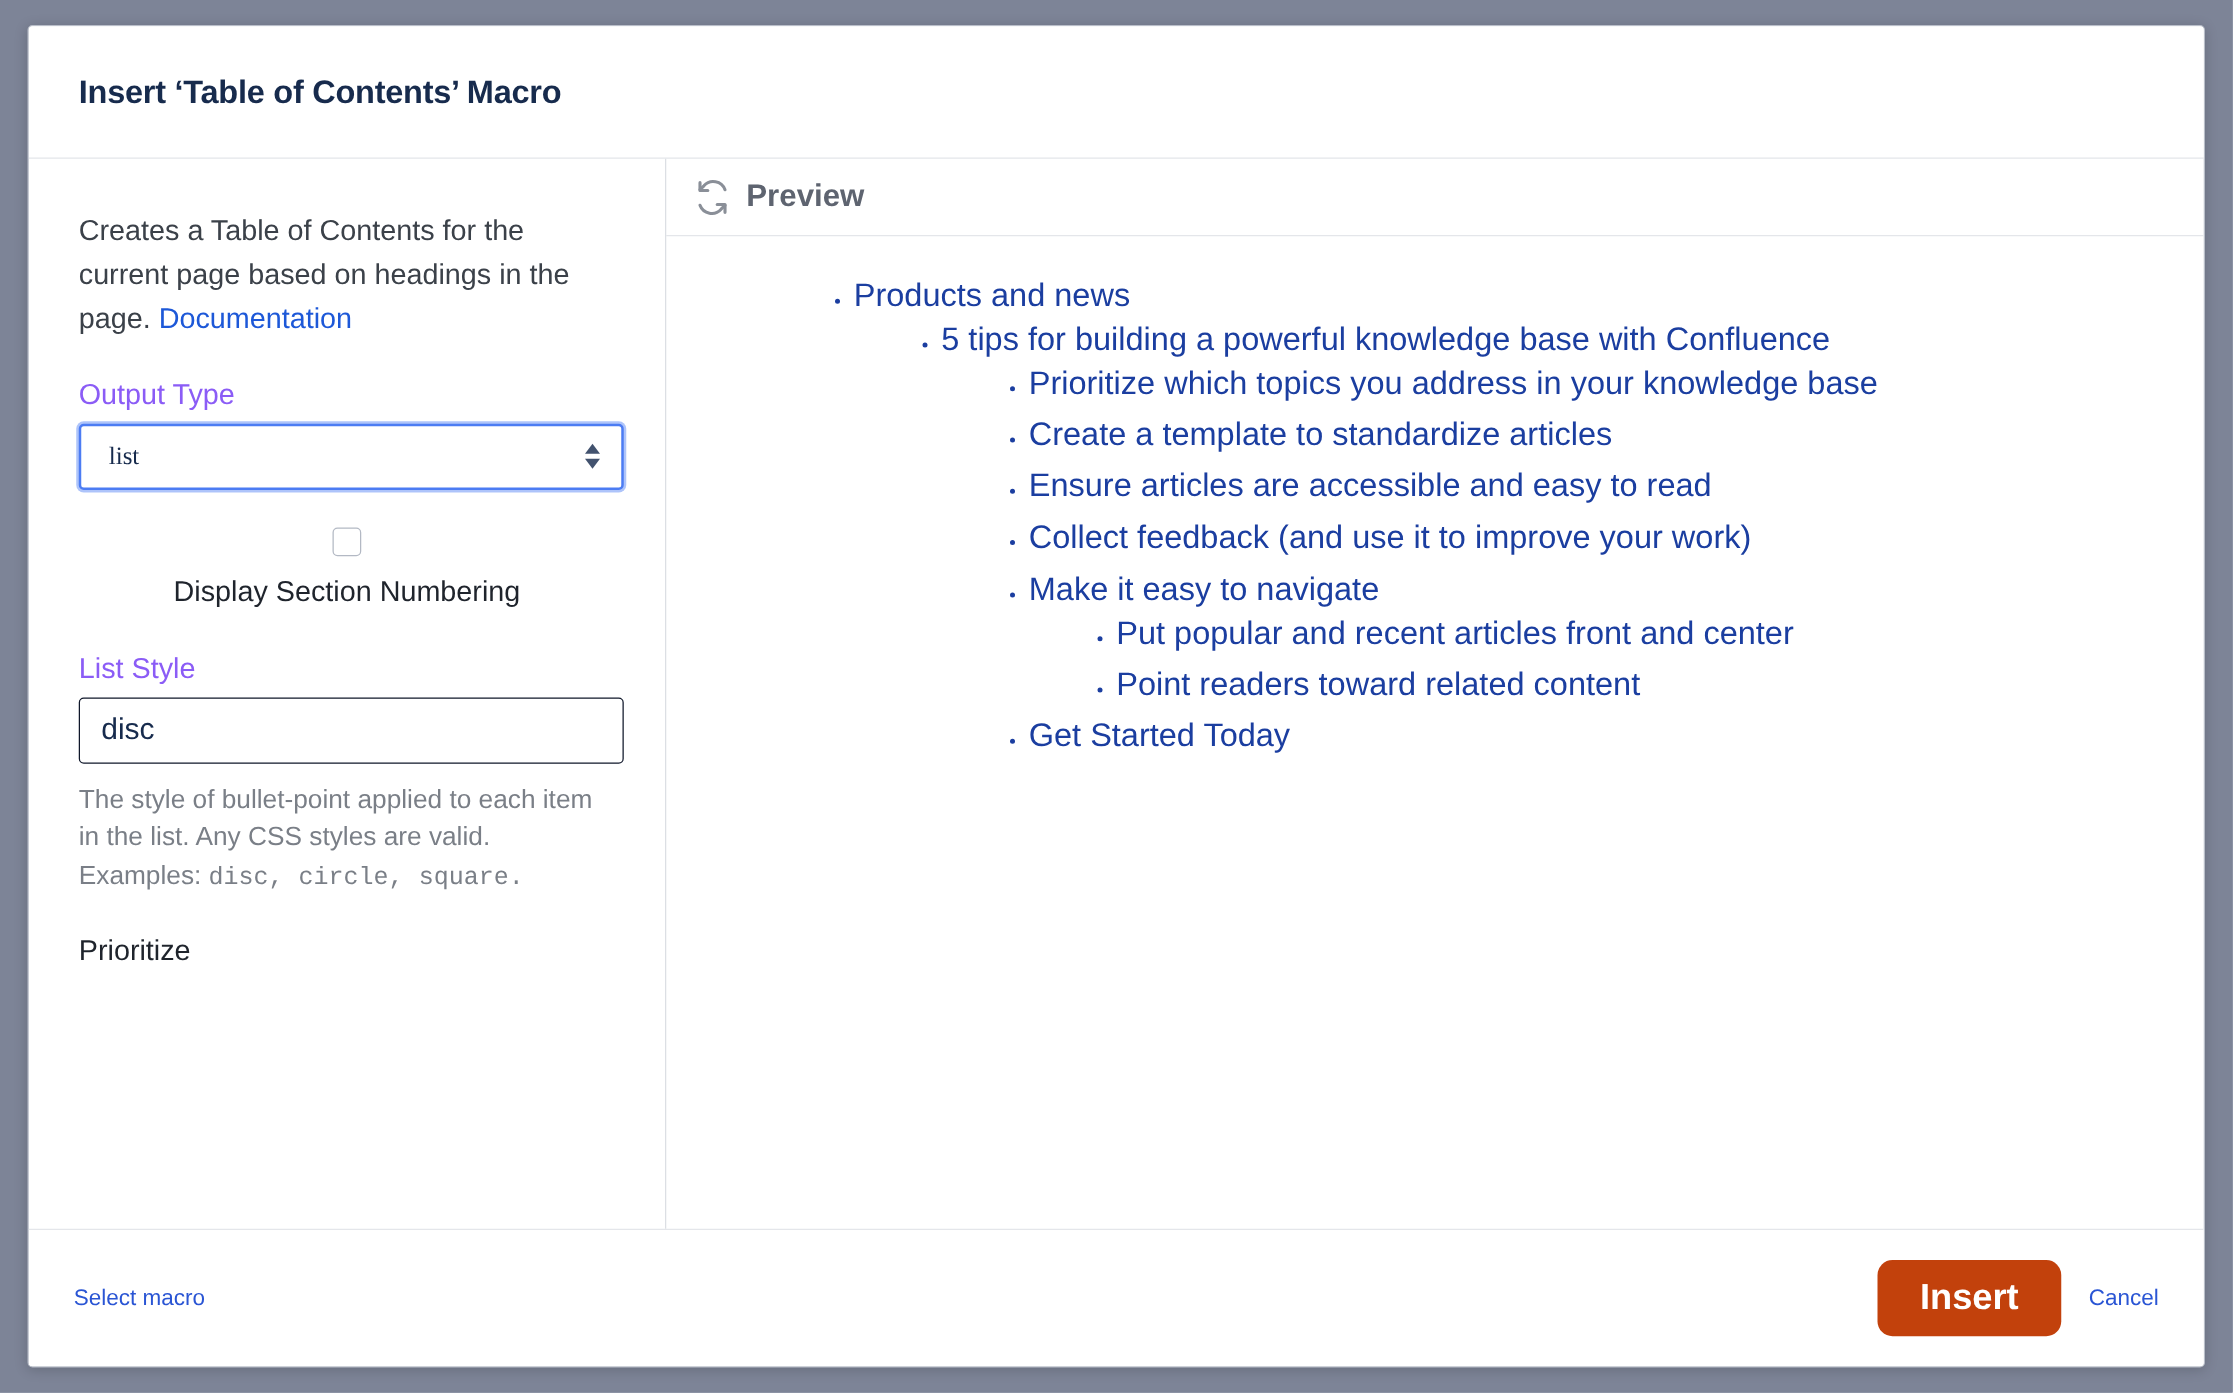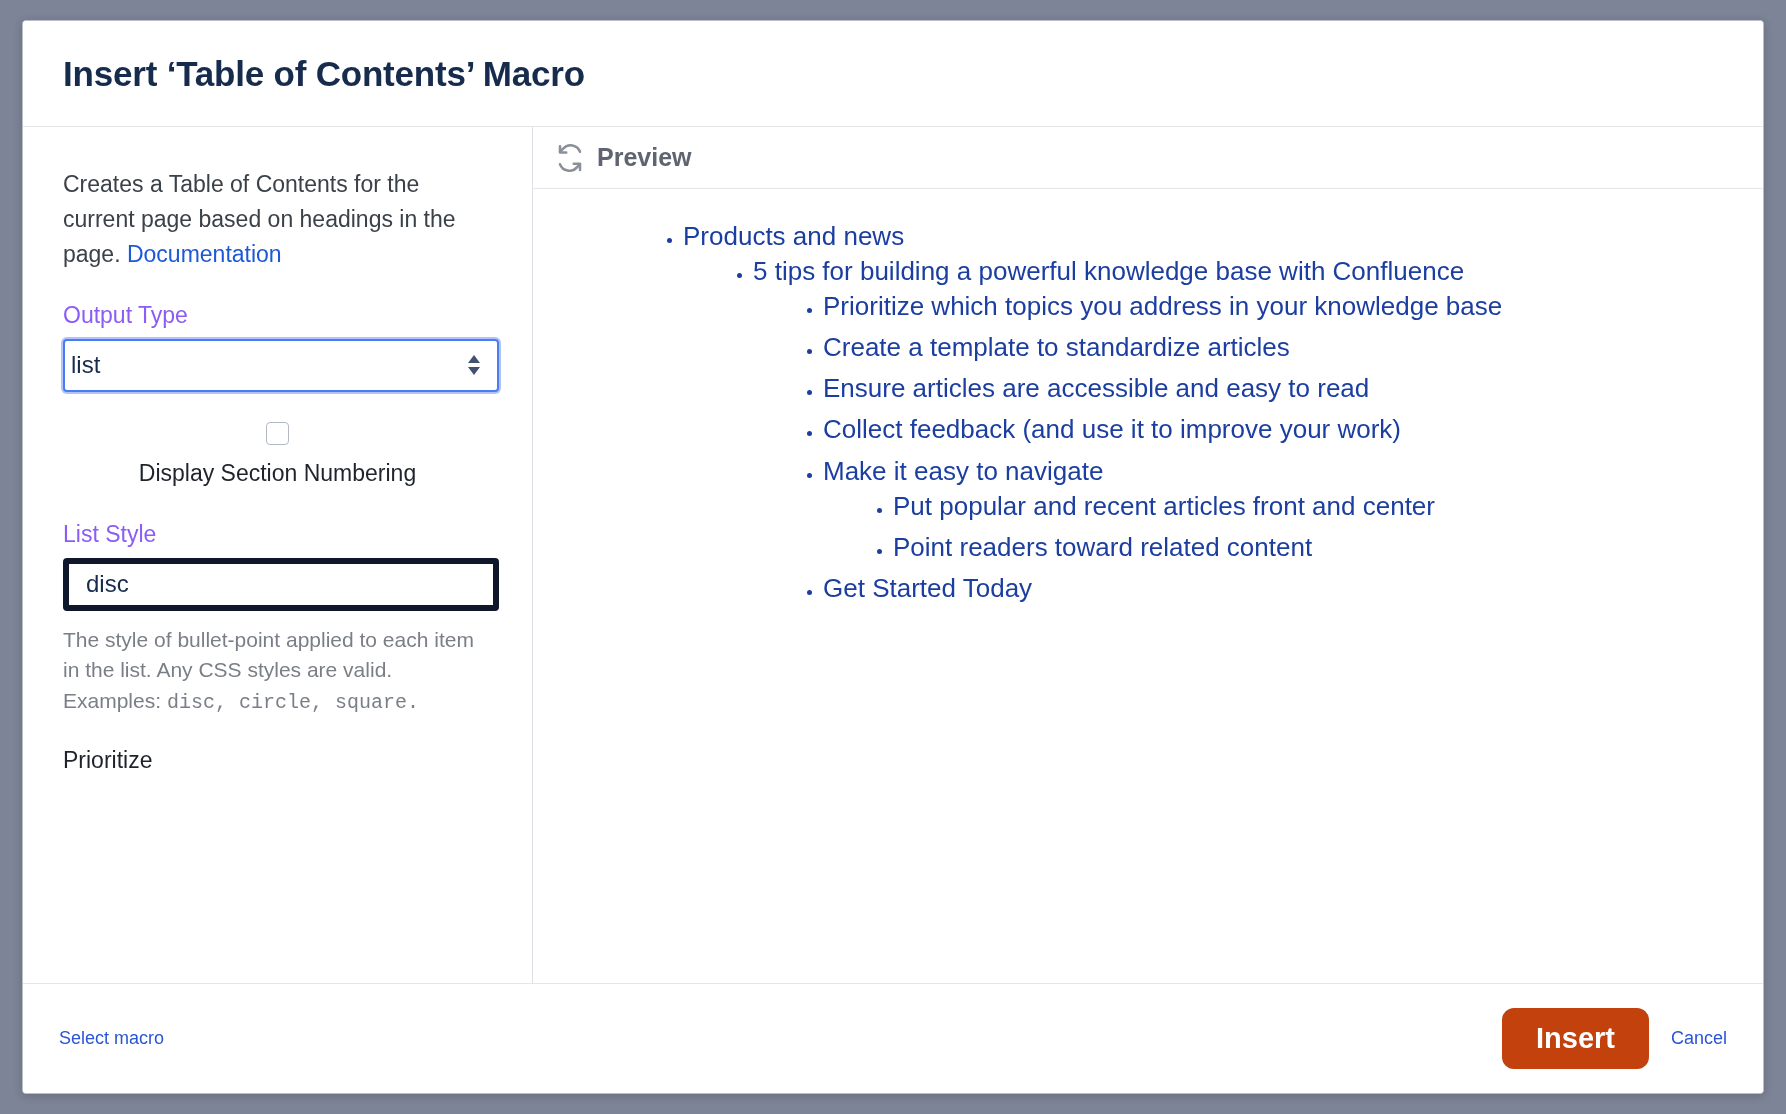--- a/index.html
+++ b/index.html
@@ -36,21 +36,21 @@
   
   .dlg-header {
     height: 105px;
     flex: 0 0 105px;
     display: flex;
     align-items: center;
     padding: 0 40px;
     background: #fff;
   }
   .dlg-title {
-    font-size: 35px;
+    font-size: 26px;
     font-weight: bold;
     color: #172b4d;
     letter-spacing: -0.2px;
   }
 
   
   .dlg-body {
     flex: 1 1 auto;
     display: flex;
     min-height: 0;
@@ -97,26 +97,27 @@
     width: 436px;
     height: 53px;
     border-radius: 4px;
     border: 2px solid #4c7cf3;
     box-shadow: 0 0 0 2px rgba(76,124,243,0.45);
     background: #fff;
     display: flex;
     align-items: center;
   }
   .select-wrap .sel-value {
-    font-size: 24px;
+    font-size: 20px;
     color: #172b4d;
-    padding-left: 6px;
+    padding-left: 22px;
     flex: 1 1 auto;
     white-space: nowrap;
     overflow: hidden;
+    font-family: Liberation Serif, serif;
   }
   .spinner {
     width: 26px;
     margin-right: 10px;
     display: flex;
     flex-direction: column;
     align-items: center;
     justify-content: center;
     gap: 4px;
   }
@@ -148,21 +149,21 @@
     flex: 0 0 auto;
   }
   .cbox-label {
     font-size: 23px;
     color: #1f242c;
   }
 
   .text-input {
     width: 436px;
     height: 53px;
-    border: 6px solid #0f172a;
+    border: 1px solid #0f172a;
     border-radius: 4px;
     background: #fff;
     display: flex;
     align-items: center;
     padding-left: 17px;
     font-size: 24px;
     color: #172b4d;
   }
   .help-text {
     font-size: 21px;

